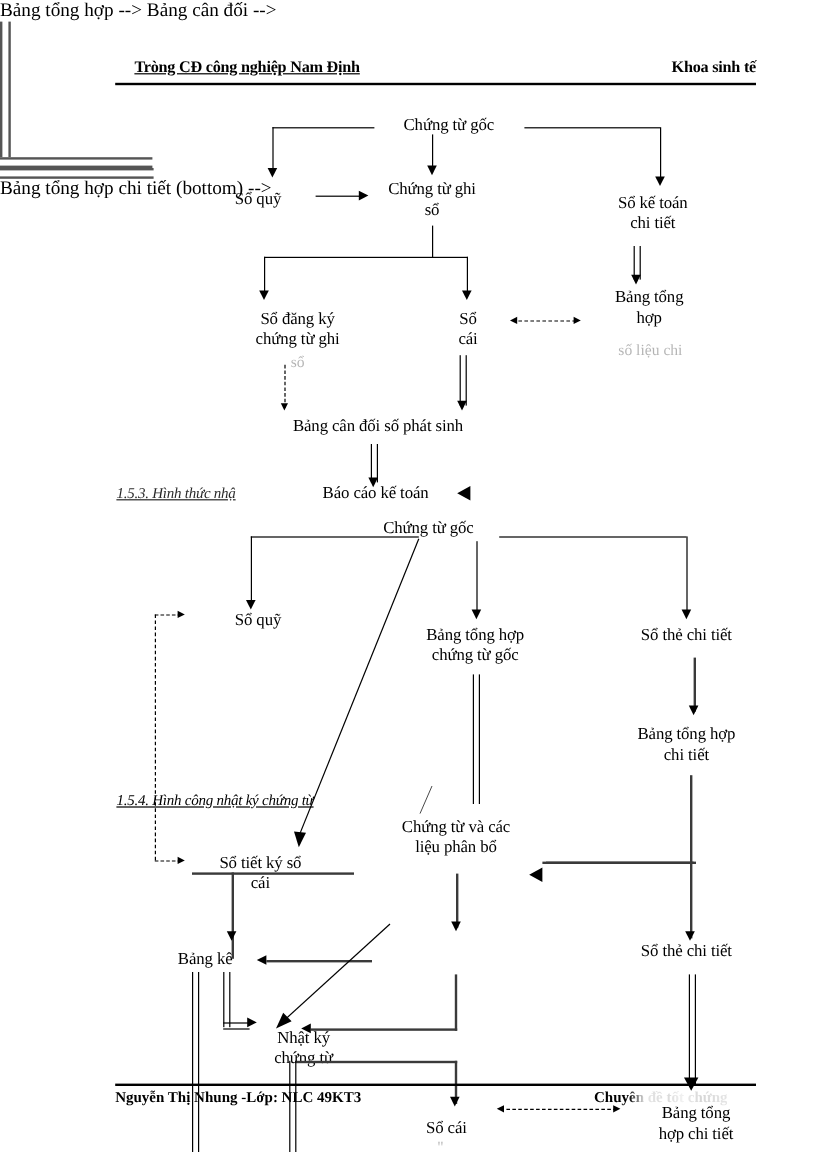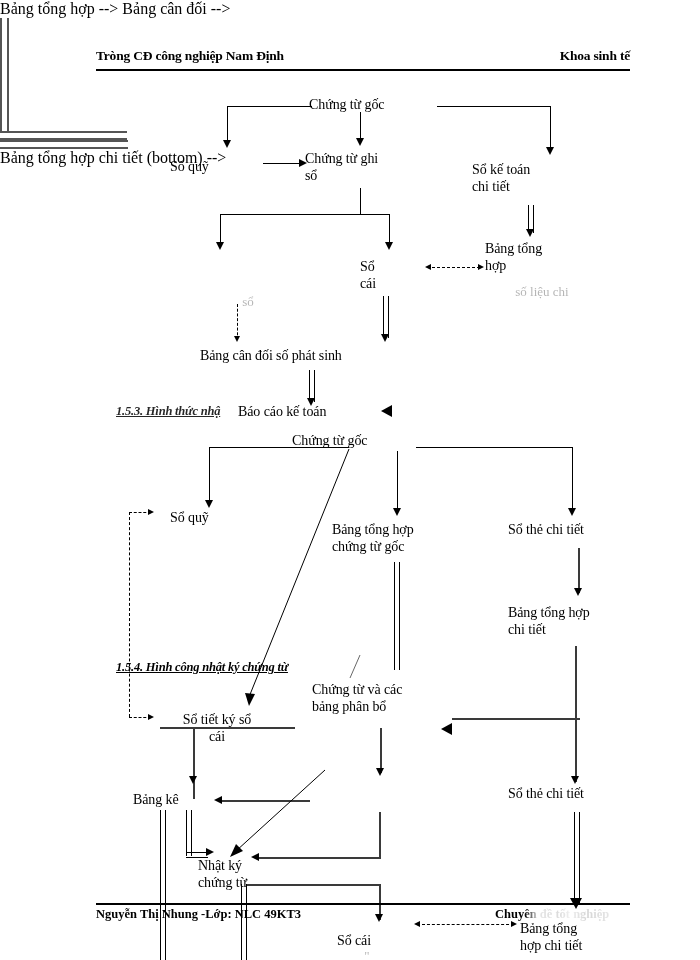--- a/index.html
+++ b/index.html
@@ -30,21 +30,21 @@
     height: 20px;
   }
   .hdr-left, .hdr-right {
     position: absolute;
     top: 0;
     font-weight: bold;
     font-size: 13.5px;
     letter-spacing: -0.2px;
     white-space: nowrap;
   }
-  .hdr-left { left: 0; }
+  .hdr-left { left: 16px; text-decoration: underline; }
   .hdr-right { right: 0; }
   .rule {
     position: absolute;
     background: #000;
   }
   .hdr-rule {
     left: 96px;
     top: 69px;
     width: 534px;
     height: 2px;
@@ -79,20 +79,21 @@
       rgba(0,0,0,0.06) 66%, rgba(0,0,0,0.16) 80%,
       rgba(0,0,0,0.10) 100%);
     -webkit-background-clip: text;
     background-clip: text;
     color: transparent;
   }
 
   
   .node {
     position: absolute;
+    text-align: center;
     font-size: 14px;
     line-height: 17px;
     white-space: pre-line;
     letter-spacing: -0.1px;
   }
 
   
   .ghost {
     position: absolute;
     font-size: 13px;
@@ -100,26 +101,25 @@
     text-align: center;
     color: rgba(0,0,0,0.30);
     filter: blur(0.4px);
     white-space: nowrap;
   }
 
   
   .sect {
     position: absolute;
     font-size: 12.5px;
-    font-weight: bold;
+    font-weight: normal;
     font-style: italic;
     text-decoration: underline;
     white-space: nowrap;
     letter-spacing: -0.2px;
-    margin-left: 19px;
   }
   .sect.clip153 {
     
     color: rgba(0,0,0,0.85);
   }
 
   
   .ln {           
     position: absolute;
     background: #000;
@@ -210,23 +210,25 @@
 
   
   
   <div class="node" style="left:309px; top:96px; width:130px;">Chứng từ gốc</div>
 
   <div class="node" style="left:170px; top:158px; width:90px;">Sổ quỹ</div>
 
   <div class="node" style="left:305px; top:150px; width:110px;">Chứng từ ghi
 sổ</div>
 
-  <div class="node" style="left:472px; top:161px; width:110px;">Sổ kế toán
+  <div class="node" style="left:489px; top:161px; width:110px;">Sổ kế toán
 chi tiết</div>
 
+  <div class="node" style="left:178px; top:258px; width:140px;">Sổ đăng ký
+chứng từ ghi</div>
   <div class="ghost" style="left:223px; top:294px; width:50px;">sổ</div>
 
   <div class="node" style="left:360px; top:258px; width:60px;">Sổ
 cái</div>
 
   <div class="node" style="left:485px; top:240px; width:112px;">Bảng tổng
 hợp</div>
   <div class="ghost" style="left:487px; top:284px; width:110px;">số liệu chi</div>
 
   <div class="node" style="left:200px; top:347px; width:230px;">Bảng cân đối số phát sinh</div>
@@ -296,21 +298,21 @@
 
   <div class="node" style="left:508px; top:521px; width:128px;">Sổ thẻ chi tiết</div>
 
   <div class="node" style="left:508px; top:604px; width:128px;">Bảng tổng hợp
 chi tiết</div>
 
   <div class="node" style="left:152px; top:711px; width:130px; text-align:center;">Sổ tiết ký sổ
 cái</div>
 
   <div class="node" style="left:312px; top:681px; width:136px;">Chứng từ và các
-bảng phân bổ</div>
+liệu phân bổ</div>
 
   <div class="node" style="left:133px; top:791px; width:76px;">Bảng kê</div>
 
 
   <div class="node" style="left:508px; top:785px; width:128px;">Sổ thẻ chi tiết</div>
 
   <div class="node" style="left:198px; top:857px; width:110px;">Nhật ký
 chứng từ</div>
 
   <div class="node" style="left:337px; top:932px; width:70px;">Sổ cái</div>
@@ -409,16 +411,16 @@
     <line x1="360" y1="655" x2="350" y2="678" stroke="#000" stroke-width="0.8" opacity="0.75"></line>
   </svg>
 
   
   <div class="sect" style="left:97px; top:660px;">1.5.4. Hình công nhật ký chứng từ</div>
 
   
   <div class="rule ftr-rule"></div>
   <div class="ftr-row">
     <div class="ftr-left">Nguyễn Thị Nhung -Lớp: NLC 49KT3</div>
-    <div class="ftr-right faded-right">Chuyên đề tốt nghiệp</div>
+    <div class="ftr-right faded-right">Chuyên đề tốt chứng</div>
   </div>
 
 </div>
 
 </body></html>

